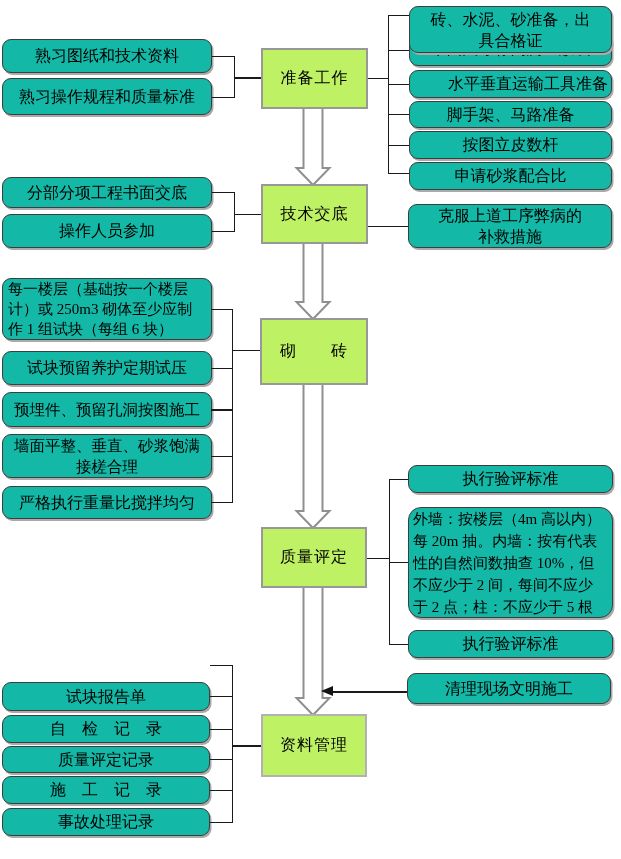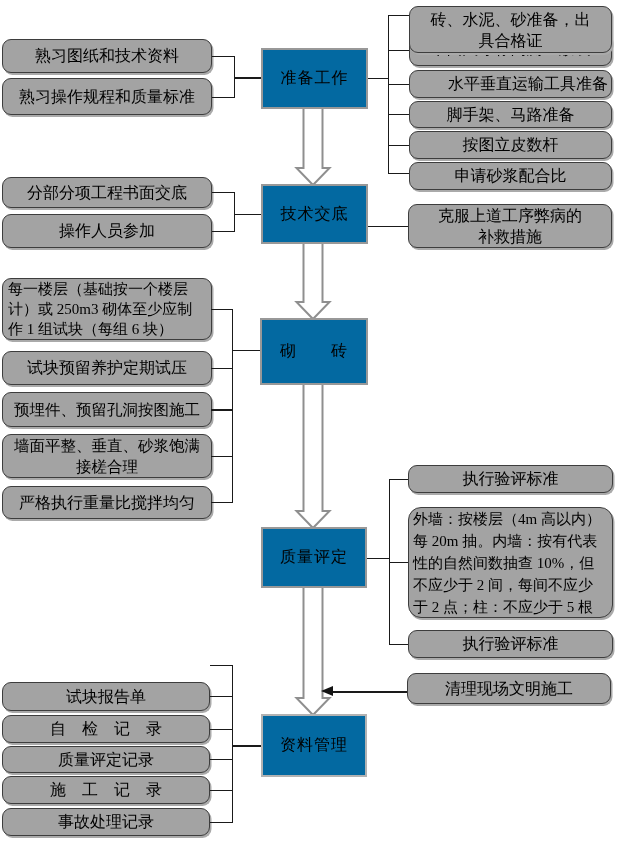--- a/index.html
+++ b/index.html
@@ -2,31 +2,31 @@
 <html><head>
 <meta charset="utf-8">
 <style>
   html,body{margin:0;padding:0;background:#ffffff;}
   .canvas{
     position:relative;width:621px;height:859px;background:#ffffff;
     font-family:"Liberation Serif","DejaVu Serif",serif;color:#000;overflow:hidden;
   }
   
   .rbox{
-    position:absolute;box-sizing:border-box;background:#a3a3a3;
+    position:absolute;box-sizing:border-box;background:#14b8a6;
     border:1.4px solid #3d3d3d;border-radius:9px;
     box-shadow:1.5px 2px 0 0 #aaaaaa;
     display:flex;align-items:center;justify-content:center;
     text-align:center;font-size:16px;line-height:1.25;
     white-space:pre-line;overflow:hidden;
   }
   .rbox.tl{justify-content:flex-start;text-align:left;}
   
   .pbox{
-    position:absolute;box-sizing:border-box;background:#0369a1;
+    position:absolute;box-sizing:border-box;background:#bef264;
     border:2.5px solid #989898;
     display:flex;align-items:center;justify-content:center;
     text-align:center;font-size:16px;letter-spacing:1px;z-index:5;
   }
   
   .ln{position:absolute;height:1.5px;background:#1a1a1a;z-index:1;}
   .lnv{position:absolute;width:1.5px;background:#1a1a1a;z-index:1;}
   .arr{position:absolute;left:290px;width:46px;overflow:visible;z-index:2;}
   .tri{position:absolute;width:0;height:0;z-index:3;
        border-top:5.5px solid transparent;border-bottom:5.5px solid transparent;

